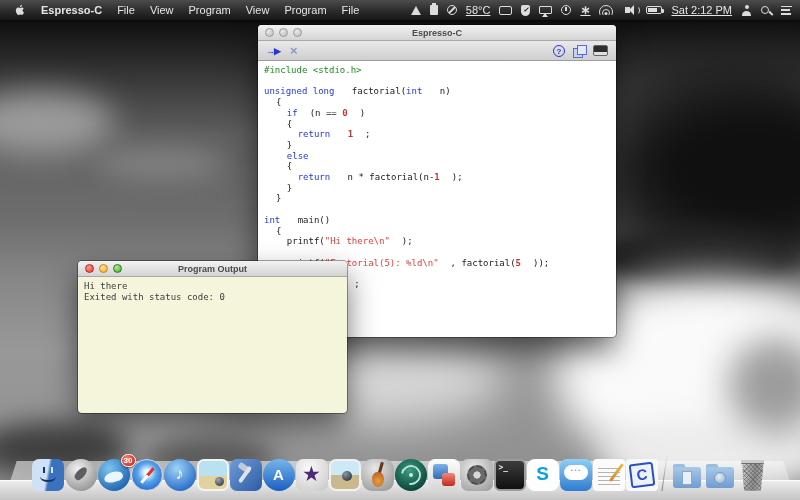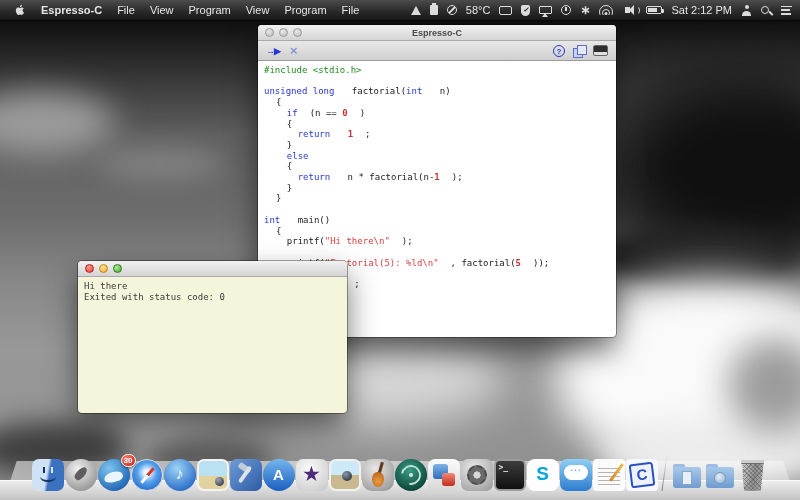--- a/index.html
+++ b/index.html
@@ -9,21 +9,21 @@
   .blob { position:absolute; border-radius:50%; }
 
   
   #menubar { position:absolute; left:0; top:0; width:800px; height:20px; z-index:50;
     background:linear-gradient(#4c4c4c,#2b2b2b 55%,#171717); display:flex; align-items:center;
     color:#e6e6e6; font-size:11px; padding:0 8px; box-shadow:0 1px 2px rgba(0,0,0,.6); }
   .mb-left { display:flex; align-items:center; gap:15px; }
   .mb-apple { display:flex; align-items:center; margin-left:6px; }
   .mb-app { font-weight:bold; }
   .mb-item { cursor:default; }
-  .mb-right { margin-left:auto; display:flex; align-items:center; gap:9px; }
+  .mb-right { margin-left:auto; display:flex; align-items:center; gap:9px;text-decoration:underline; }
   .mi { display:inline-flex; align-items:center; justify-content:center; height:20px; }
   .mi-tri { width:0; height:0; border-left:5px solid transparent; border-right:5px solid transparent; border-bottom:9px solid #dcdcdc; }
   .mi-clip { width:8px; height:10px; background:#dcdcdc; border-radius:1px; position:relative; }
   .mi-clip::before { content:""; position:absolute; top:-2px; left:2px; width:4px; height:2px; background:#dcdcdc; }
   .mi-dnd { width:10px; height:10px; border:1.5px solid #dcdcdc; border-radius:50%; position:relative; overflow:hidden; }
   .mi-dnd::before { content:""; position:absolute; left:-2px; top:3px; width:12px; height:1.5px; background:#dcdcdc; transform:rotate(-45deg); }
   .mi-disp { width:13px; height:9px; border:1.5px solid #dcdcdc; border-radius:2px; }
   .mi-shield { width:9px; height:11px; background:#dcdcdc; border-radius:2px 2px 5px 5px; color:#1a1a1a; font-size:7px; line-height:10px; text-align:center; font-weight:bold; }
   .mi-airplay { width:13px; height:8px; border:1.5px solid #dcdcdc; border-radius:1px; position:relative; }
   .mi-airplay::before { content:""; position:absolute; left:2px; bottom:-4px; width:0; height:0; border-left:3px solid transparent; border-right:3px solid transparent; border-bottom:4px solid #dcdcdc; }
@@ -249,20 +249,21 @@
         <span class="tb-help">?</span>
         <span class="tb-copy"></span>
         <span class="tb-display"></span>
       </span>
     </div>
     <div id="code-content"><div class="code-line"><span class="tok-pp">#include &lt;stdio.h&gt;</span></div><div class="code-line">&nbsp;</div><div class="code-line"><span class="tok-kw">unsigned long</span><span class="tok-pl"> factorial(</span><span class="tok-kw">int</span><span class="tok-pl"> n)</span></div><div class="code-line"><span class="tok-pl">{</span></div><div class="code-line"><span class="tok-pl">  </span><span class="tok-kw">if</span><span class="tok-pl">(n == </span><span class="tok-num">0</span><span class="tok-pl">)</span></div><div class="code-line"><span class="tok-pl">  {</span></div><div class="code-line"><span class="tok-pl">    </span><span class="tok-kw">return</span><span class="tok-pl"> </span><span class="tok-num">1</span><span class="tok-pl">;</span></div><div class="code-line"><span class="tok-pl">  }</span></div><div class="code-line"><span class="tok-pl">  </span><span class="tok-kw">else</span></div><div class="code-line"><span class="tok-pl">  {</span></div><div class="code-line"><span class="tok-pl">    </span><span class="tok-kw">return</span><span class="tok-pl"> n * factorial(n-</span><span class="tok-num">1</span><span class="tok-pl">);</span></div><div class="code-line"><span class="tok-pl">  }</span></div><div class="code-line"><span class="tok-pl">}</span></div><div class="code-line">&nbsp;</div><div class="code-line"><span class="tok-kw">int</span><span class="tok-pl"> main()</span></div><div class="code-line"><span class="tok-pl">{</span></div><div class="code-line"><span class="tok-pl">  printf(</span><span class="tok-str">"Hi there\n"</span><span class="tok-pl">);</span></div><div class="code-line">&nbsp;</div><div class="code-line"><span class="tok-pl">  printf(</span><span class="tok-str">"Factorial(5): %ld\n"</span><span class="tok-pl">, factorial(</span><span class="tok-num">5</span><span class="tok-pl">));</span></div><div class="code-line">&nbsp;</div><div class="code-line"><span class="tok-pl">  </span><span class="tok-kw">return</span><span class="tok-pl"> </span><span class="tok-num">0</span><span class="tok-pl">;</span></div><div class="code-line"><span class="tok-pl">}</span></div></div>
   </div>
 
   <div class="window" id="output-window">
     <div class="titlebar">
+      <span class="title">Program Output</span>
       <span class="lights">
         <span class="light red"></span>
         <span class="light yellow"></span>
         <span class="light green"></span>
       </span>
     </div>
     <div id="output-content"><div>Hi there</div><div>Exited with status code: 0</div></div>
   </div>
 
   <div id="dock-shelf"></div>

